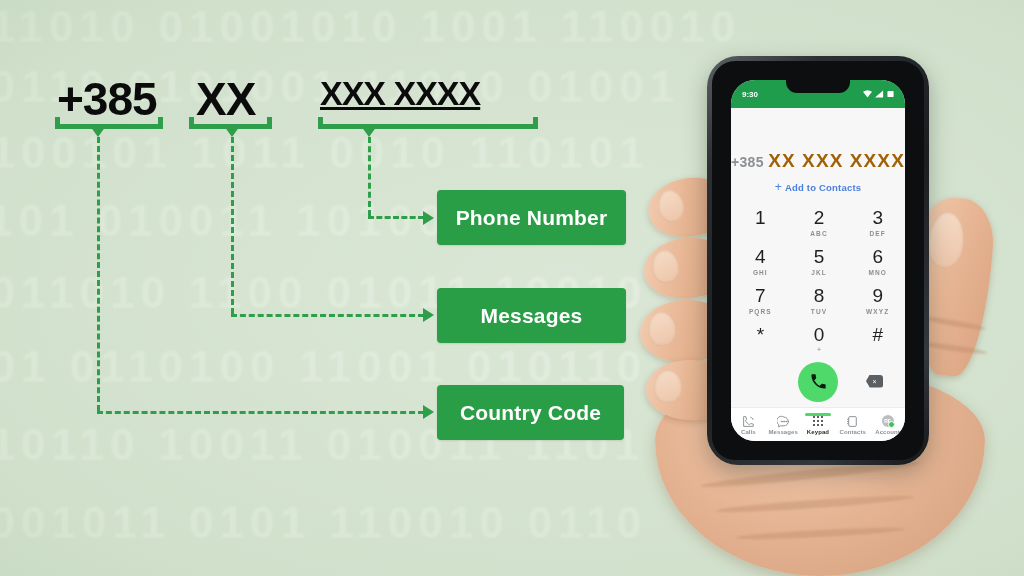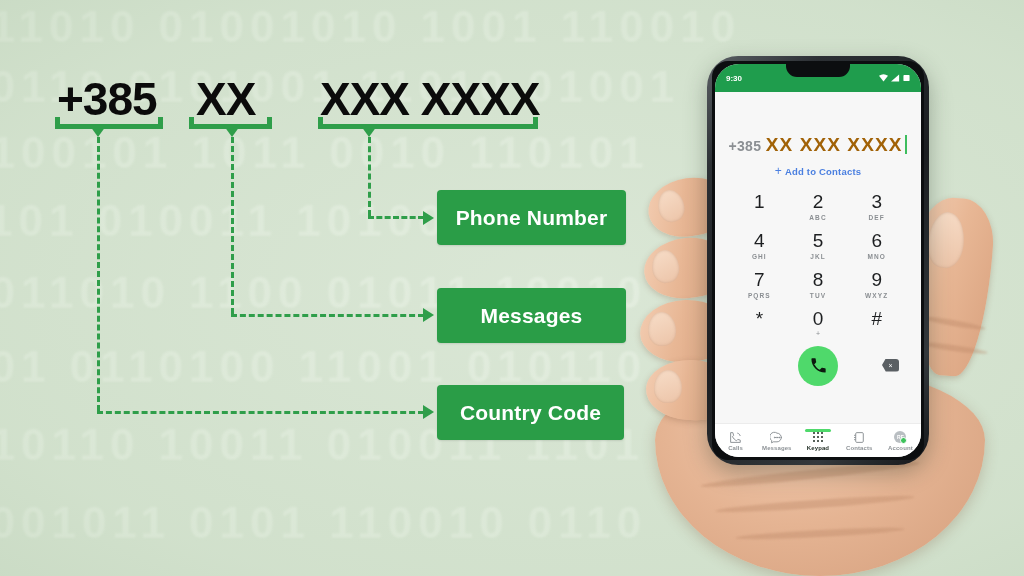--- a/index.html
+++ b/index.html
@@ -134,23 +134,23 @@
     left: 707px; top: 56px;
     width: 222px; height: 409px;
     border-radius: 31px;
     background: linear-gradient(135deg,#5c6166 0%,#2c3034 18%,#1b1e21 50%,#33383c 82%,#15171a 100%);
     box-shadow: 0 8px 22px rgba(40,55,40,.34);
     padding: 5px;
   }
   .phoneInner {
     position: relative;
     width: 100%; height: 100%;
-    border-radius: 16px;
+    border-radius: 23px;
     background: #0c0e10;
-    padding: 3px;
+    padding: 19px;
     overflow: hidden;
   }
   .screen {
     position: relative;
     width: 100%; height: 100%;
     border-radius: 24px;
     background: #f7f7f7;
     overflow: hidden;
   }
   .statusbar {
@@ -296,21 +296,21 @@
     <div class="bgrow" style="top:498px">1001011 0101 110010 0110</div>
   </div>
   <div class="bgvig"></div>
 
   <div class="codeLabel" style="left:57px; top:76px; font-size:46px;">+385</div>
   <div class="bracket" style="left:55px; top:117px; width:108px;"></div>
 
   <div class="codeLabel" style="left:196px; top:76px; font-size:46px;">XX</div>
   <div class="bracket" style="left:189px; top:117px; width:83px;"></div>
 
-  <div class="codeLabel" style="left:320px; top:76px; font-size:46px;">XXX XXXX</div>
+  <div class="codeLabel" style="left:320px; top:76px; font-size:34px;text-decoration:underline;">XXX XXXX</div>
   <div class="bracket" style="left:318px; top:117px; width:220px;"></div>
 
   <div class="tri" style="left:361px; top:126px;"></div>
   <div class="vdash" style="left:368px; top:137px; height:79px;"></div>
   <div class="hdash" style="left:368px; top:216px; width:56px;"></div>
   <div class="arrowR" style="left:423px; top:211px;"></div>
 
   <div class="tri" style="left:224px; top:126px;"></div>
   <div class="vdash" style="left:231px; top:137px; height:177px;"></div>
   <div class="hdash" style="left:231px; top:314px; width:193px;"></div>

